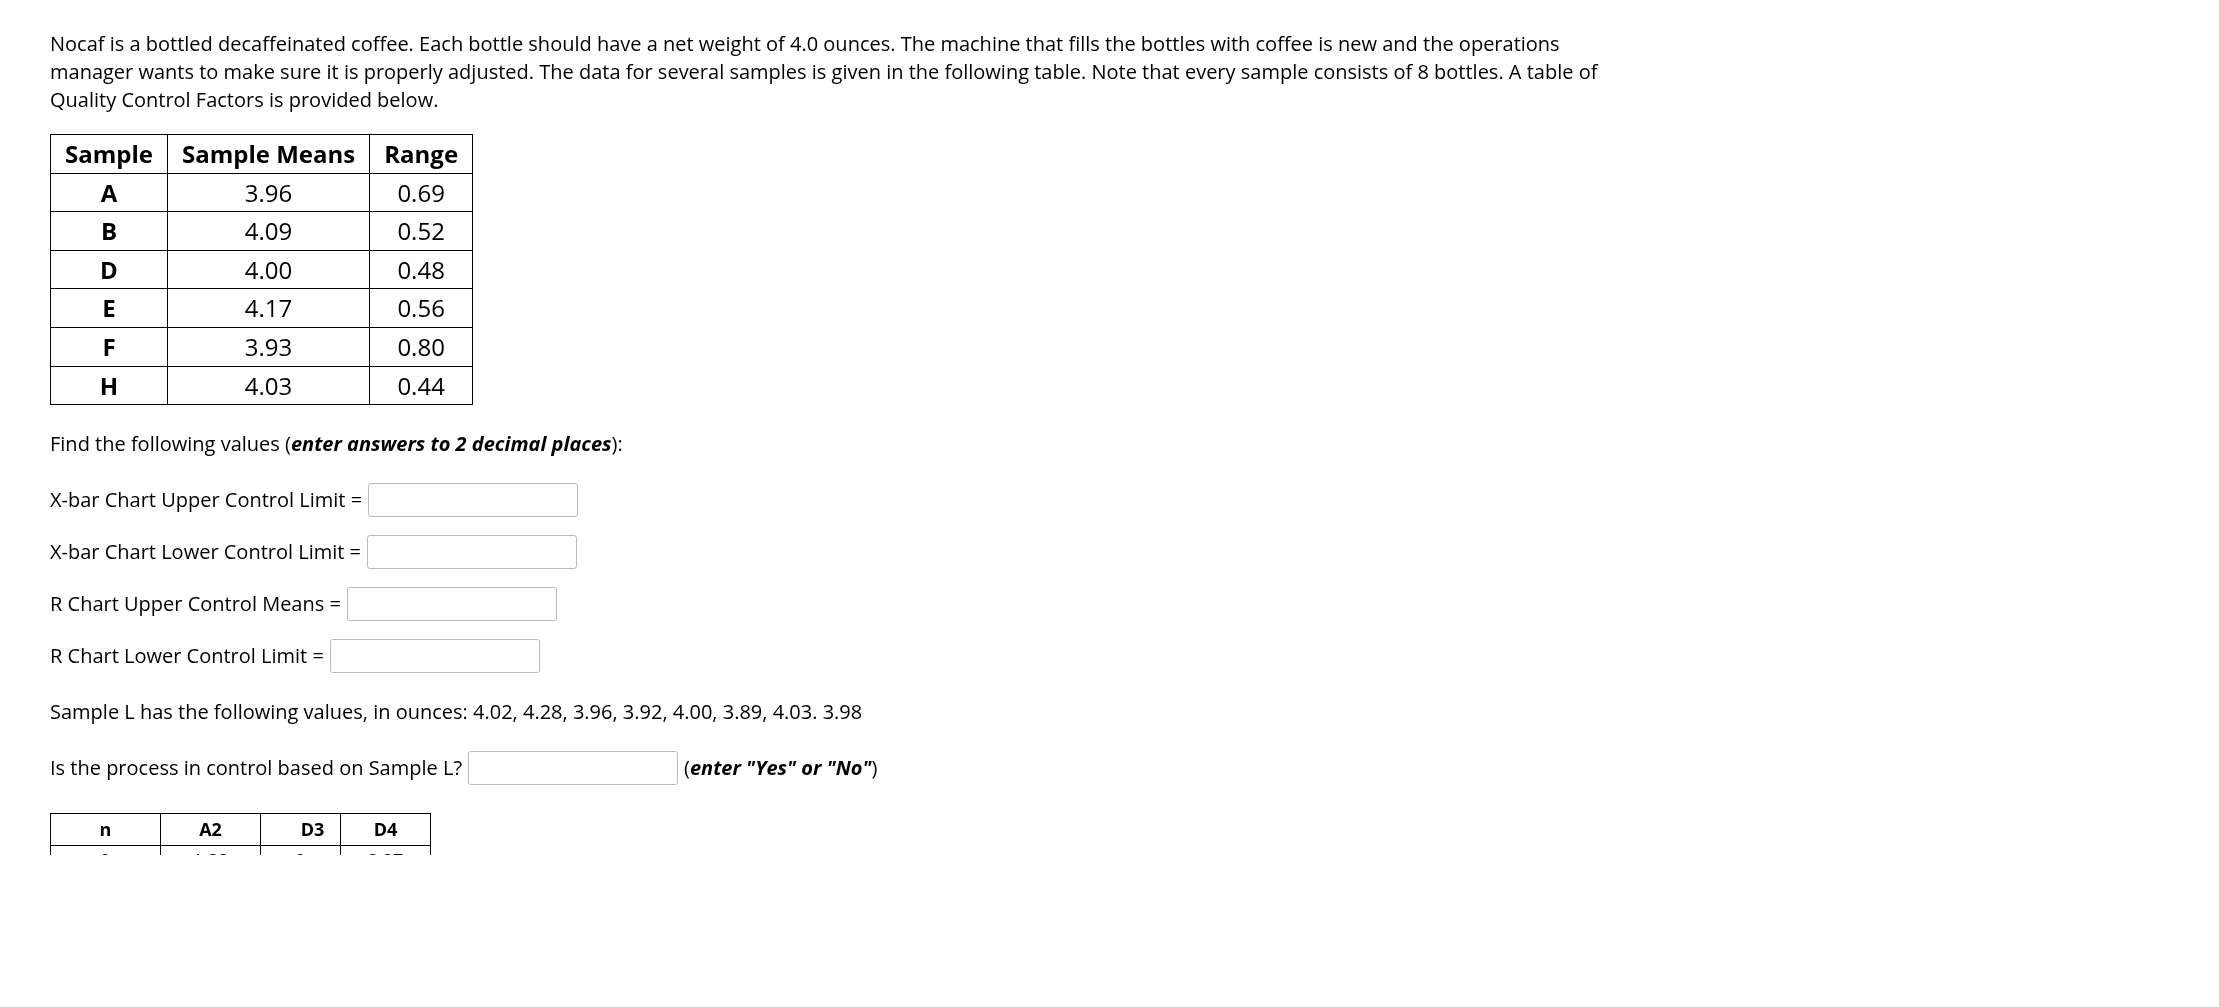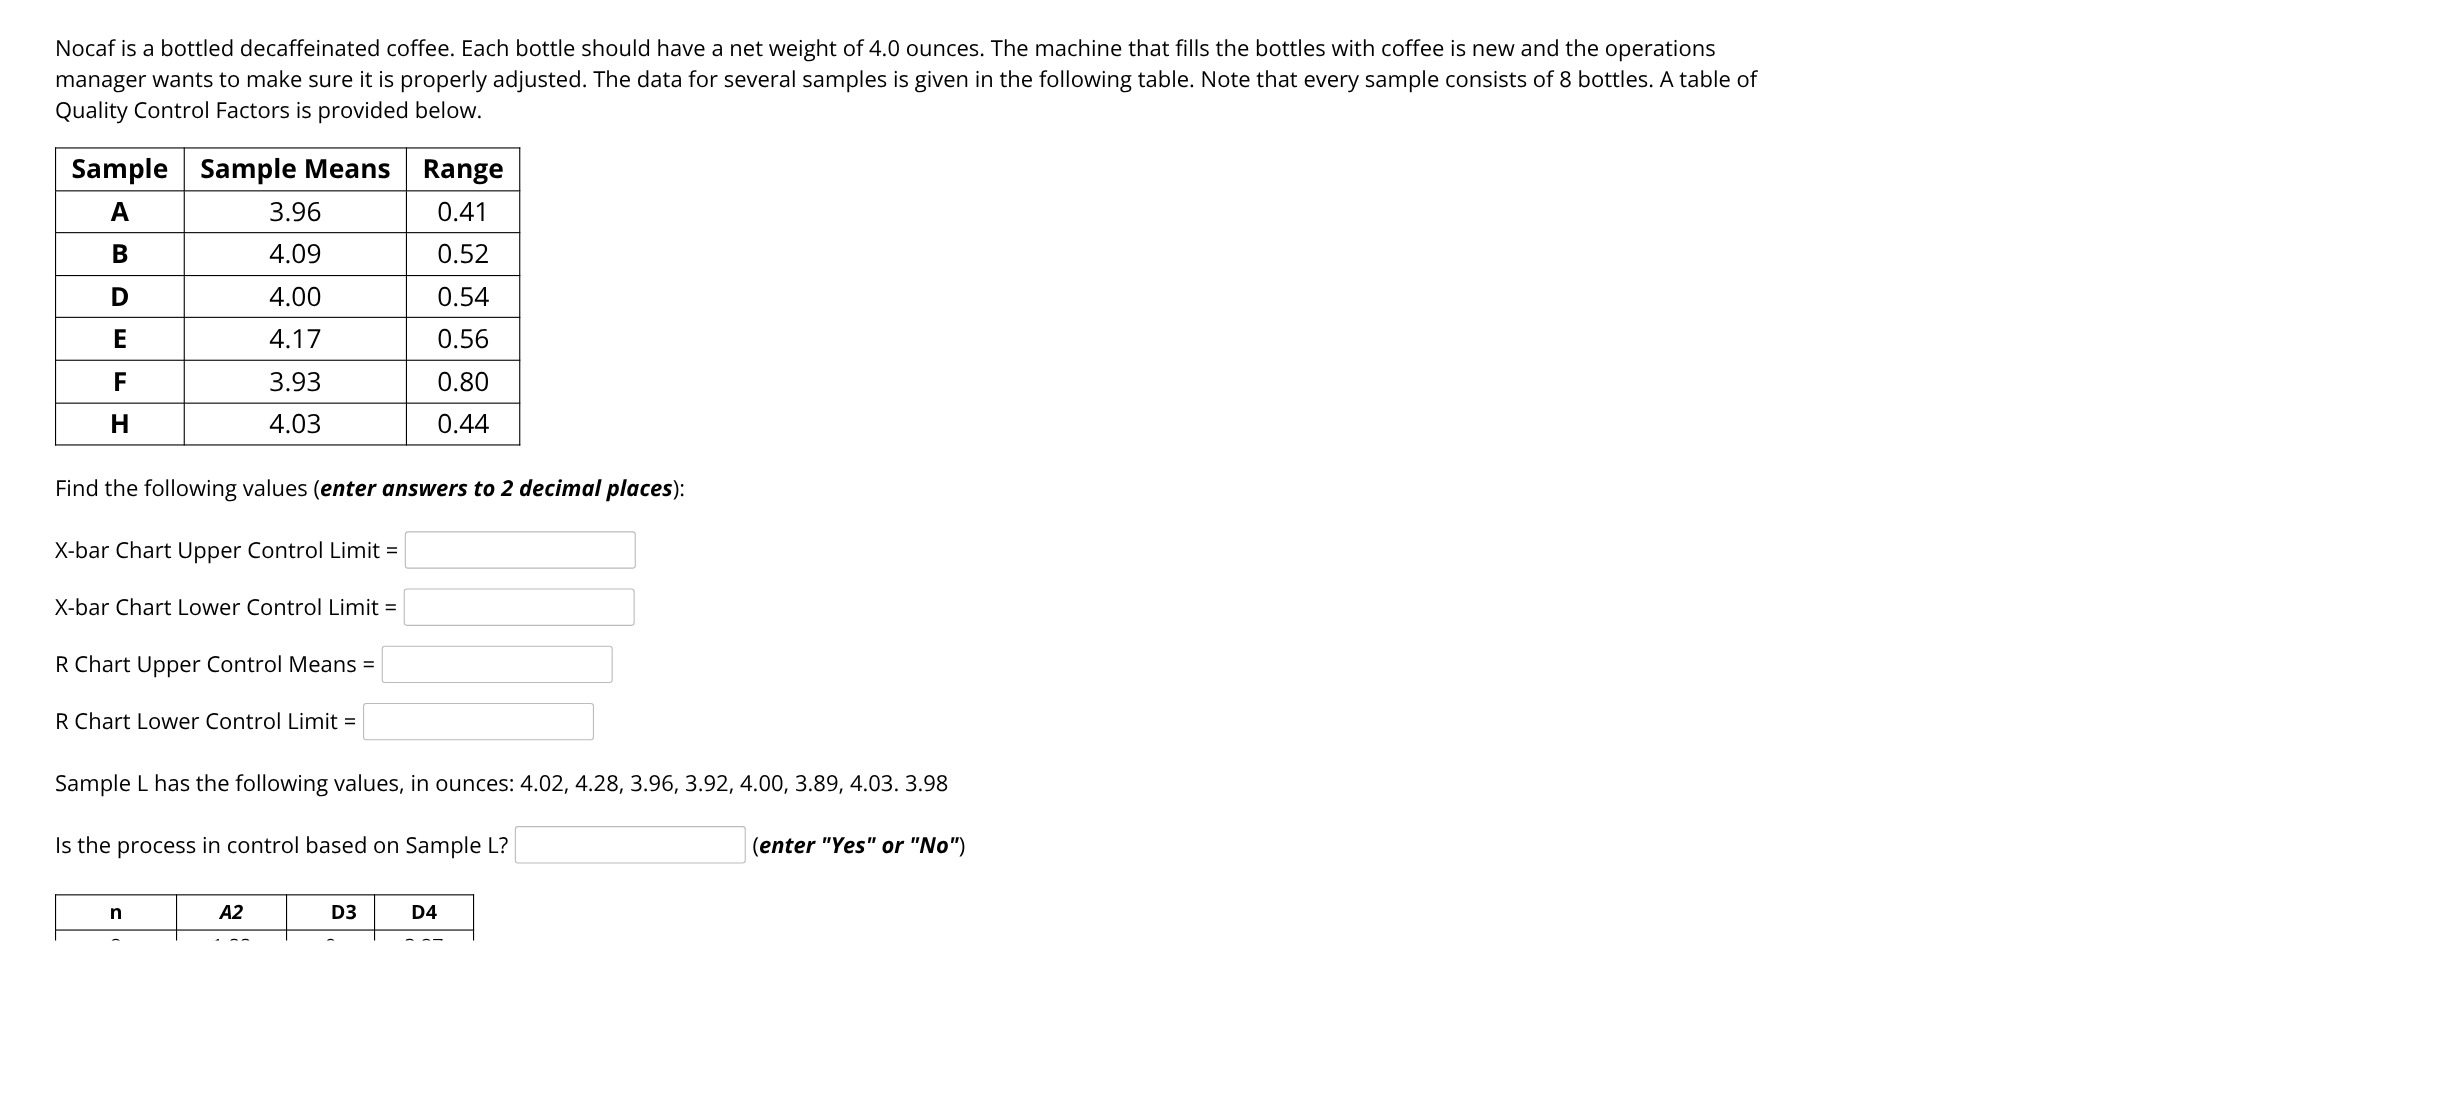--- a/index.html
+++ b/index.html
@@ -64,21 +64,21 @@
     table.factors-table td {
       border: 1px solid #000;
       text-align: center;
       font-weight: bold;
       font-size: 18px;
     }
     table.factors-table th {
       padding: 3px 0;
     }
     table.factors-table .c-n { width: 110px; }
-    table.factors-table .c-a2 { width: 100px; font-style: italic; }
+    table.factors-table .c-a2 { width: 100px; }
     table.factors-table .c-d3 { width: 80px; padding-left: 24px; }
     table.factors-table .c-d4 { width: 90px; }
     table.factors-table .cut td {
       font-weight: normal;
       height: 18px;
       overflow: hidden;
       border-bottom: none;
       vertical-align: top;
       padding-top: 2px;
     }
@@ -98,31 +98,31 @@
     <tr>
       <th>Sample</th>
       <th>Sample Means</th>
       <th>Range</th>
     </tr>
   </thead>
   <tbody>
     <tr>
       <td class="bold">A</td>
       <td>3.96</td>
-      <td>0.41</td>
+      <td>0.69</td>
     </tr>
     <tr>
       <td class="bold">B</td>
       <td>4.09</td>
       <td>0.52</td>
     </tr>
     <tr>
       <td class="bold">D</td>
       <td>4.00</td>
-      <td>0.54</td>
+      <td>0.48</td>
     </tr>
     <tr>
       <td class="bold">E</td>
       <td>4.17</td>
       <td>0.56</td>
     </tr>
     <tr>
       <td class="bold">F</td>
       <td>3.93</td>
       <td>0.80</td>

